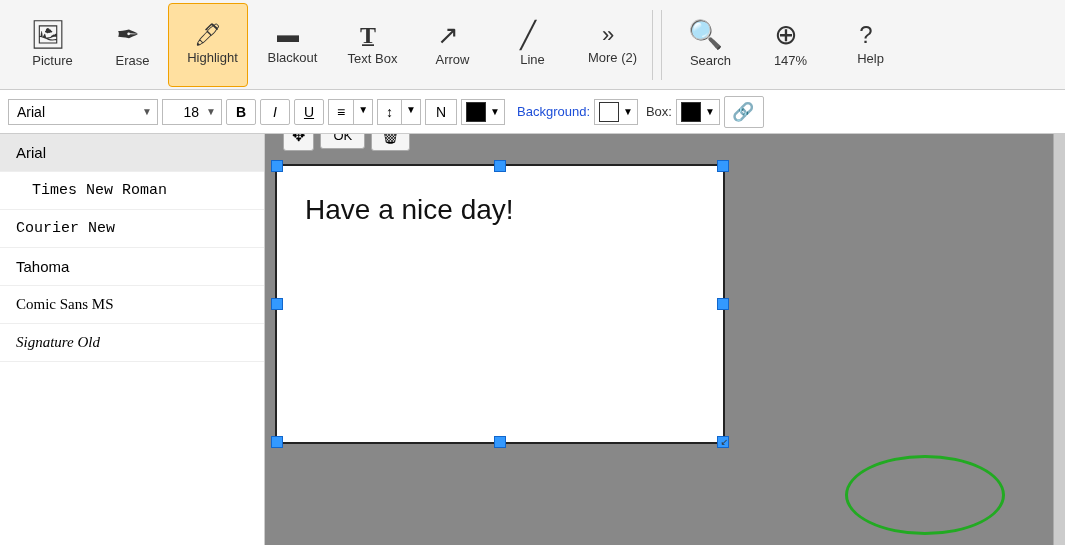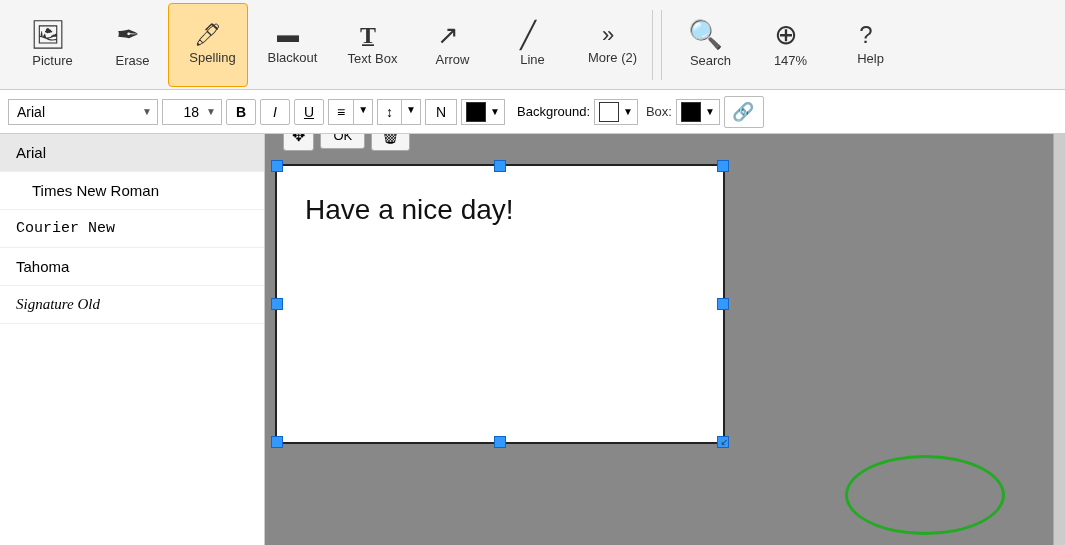--- a/index.html
+++ b/index.html
@@ -165,21 +165,21 @@
     }
     .color-btn-group {
       display: flex;
       align-items: center;
       border: 1px solid #bbb;
       padding: 2px 4px;
       gap: 4px;
       cursor: pointer;
     }
     .dropdown-small { font-size: 10px; }
-    .bg-label { font-size: 13px; color: #000000; margin-left: 8px; }
+    .bg-label { font-size: 13px; color: #1d4ed8; margin-left: 8px; }
     .box-label { font-size: 13px; color: #333; margin-left: 4px; }
     .link-btn {
       border: 1px solid #bbb;
       background: white;
       padding: 4px 8px;
       font-size: 18px;
       cursor: pointer;
       border-radius: 2px;
     }
     .n-btn {
@@ -206,21 +206,21 @@
       flex-shrink: 0;
     }
     .font-item {
       padding: 10px 16px;
       font-size: 15px;
       cursor: pointer;
       border-bottom: 1px solid #eee;
     }
     .font-item.selected { background: #e8e8e8; }
     .font-arial { font-family: Arial, sans-serif; }
-    .font-times { font-family: Liberation Sans, sans-serif; padding-left: 32px; }
+    .font-times { font-family: Liberation Mono, monospace; padding-left: 32px; }
     .font-courier { font-family: 'Courier New', Courier, monospace; }
     .font-tahoma { font-family: Tahoma, Geneva, sans-serif; }
     .font-comic { font-family: 'Comic Sans MS', cursive; }
     .font-signature { font-family: cursive; font-style: italic; }
     .font-signature-old { font-family: cursive; font-style: italic; }
 
     
     #canvas-area {
       flex: 1;
       position: relative;
@@ -330,21 +330,21 @@
   <button class="tool-btn">
     <span class="tool-icon">🖼</span>
     <span class="tool-label">Picture</span>
   </button>
   <button class="tool-btn">
     <span class="tool-icon">✒</span>
     <span class="tool-label">Erase</span>
   </button>
   <button class="tool-btn active">
     <span class="tool-icon" style="font-size:22px;">🖊</span>
-    <span class="tool-label">Spelling</span>
+    <span class="tool-label">Highlight</span>
   </button>
   <button class="tool-btn">
     <span class="tool-icon" style="font-size:22px;">▬</span>
     <span class="tool-label">Blackout</span>
   </button>
   <button class="tool-btn">
     <span class="tool-icon" style="font-size:24px; font-weight:bold; font-family:serif;">T̲</span>
     <span class="tool-label">Text Box</span>
   </button>
   <button class="tool-btn">
@@ -432,20 +432,23 @@
       <span>Arial</span>
     </div>
     <div class="font-item font-times">
       <span>Times New Roman</span>
     </div>
     <div class="font-item font-courier">
       <span>Courier New</span>
     </div>
     <div class="font-item font-tahoma">
       <span>Tahoma</span>
+    </div>
+    <div class="font-item font-comic">
+      <span>Comic Sans MS</span>
     </div>
     <div class="font-item font-signature-old">
       <span>Signature Old</span>
     </div>
   </div>
 
   <div id="canvas-area">
 
     <div id="text-box-container">
 

